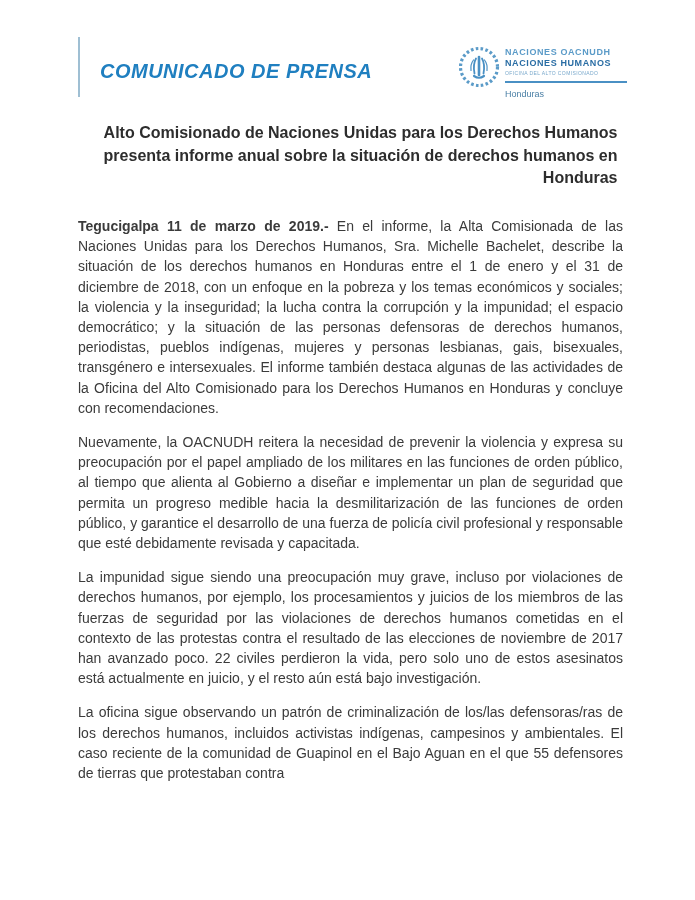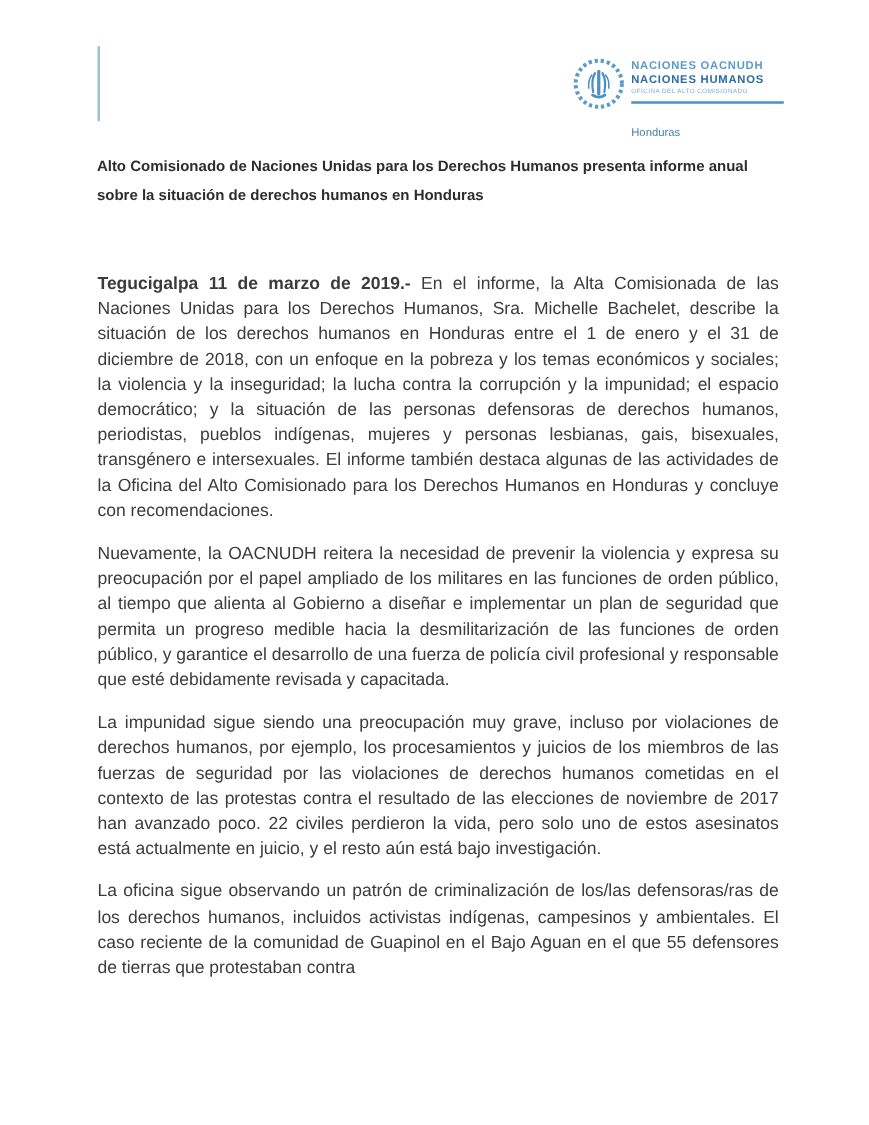--- a/index.html
+++ b/index.html
@@ -85,36 +85,36 @@
     line-height: 8px;
     white-space: nowrap;
   }
   .logo-divider {
     margin-top: 4px;
     width: 122px;
     height: 0;
     border-top: 2px solid #4a90c4;
   }
   .logo-country {
-    margin-top: 18px;
+    margin-top: 6px;
     font-size: 9px;
     color: #4a7fa5;
     line-height: 10px;
   }
 
   
   .headline {
     position: absolute;
     top: 122px;
     left: 0;
     right: 0;
     margin: 0 auto;
     width: 540px;
-    text-align: left;
-    font-size: 12px;
+    text-align: right;
+    font-size: 16px;
     font-weight: bold;
     line-height: 22.5px;
     color: #2d2d2d;
   }
 
   
   .body-copy {
     position: absolute;
     top: 216px;
     left: 78px;
@@ -131,20 +131,21 @@
     font-weight: bold;
   }
 </style>
 </head>
 <body>
 
 <div class="page">
 
   <div class="masthead">
     <div class="masthead-rule"></div>
+    <div class="masthead-title">COMUNICADO DE PRENSA</div>
 
     <div class="logo">
       <span class="logo-emblem">
         <svg width="42" height="42" viewBox="0 0 42 42">
           <circle cx="21" cy="21" r="18.5" fill="none" stroke="#5b9bc8" stroke-width="3.2" stroke-dasharray="2.6 2.3"></circle>
           <g stroke="#4a90c4" fill="none" stroke-linecap="round">
             <path d="M21 29 L21 11" stroke-width="2.6"></path>
             <path d="M16.5 27.5 C15.2 21 15.8 16.5 18 12.5" stroke-width="1.8"></path>
             <path d="M25.5 27.5 C26.8 21 26.2 16.5 24 12.5" stroke-width="1.8"></path>
             <path d="M13 24.5 C12.5 20 13.5 16.5 15.5 14" stroke-width="1.2"></path>

